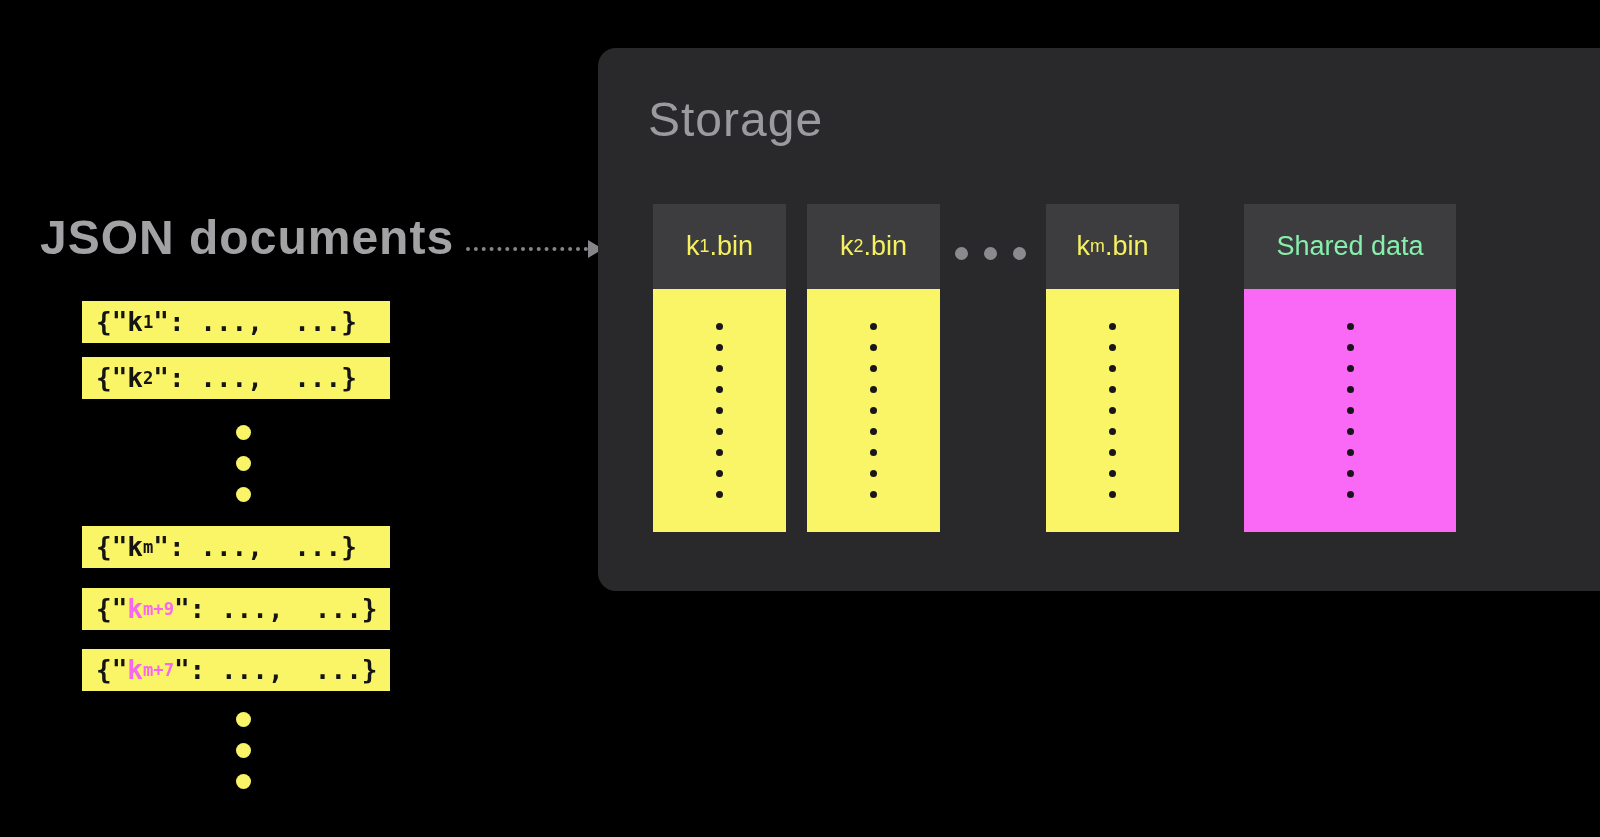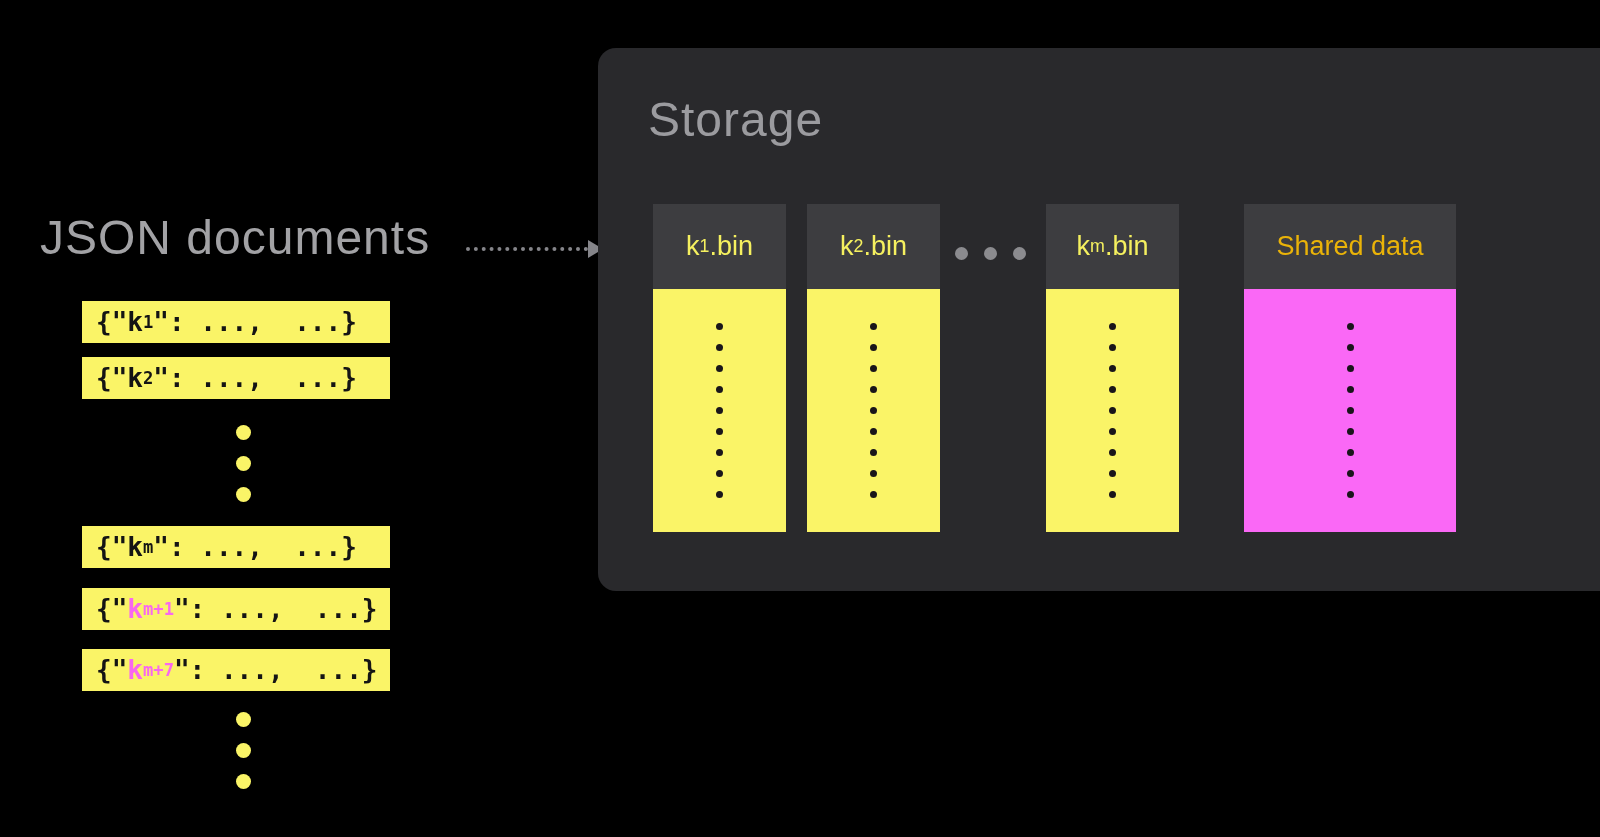--- a/index.html
+++ b/index.html
@@ -7,21 +7,21 @@
     width: 1600px; height: 837px;
     background: #000000;
     font-family: "Liberation Sans", sans-serif;
     position: relative;
     overflow: hidden;
   }
 
   
   .json-title {
     position: absolute; left: 40px; top: 210px;
-    font-size: 48px; font-weight: 400; letter-spacing: 1px;
+    font-size: 48px; font-weight: 700; letter-spacing: 1px;
     color: #a2a2a5;
   }
 
   .doc-bar {
     position: absolute; left: 82px; width: 308px; height: 42px;
     background: #faf467;
     display: flex; align-items: center;
     padding-left: 14px; box-sizing: border-box;
     font-family: "DejaVu Sans Mono", monospace;
     font-weight: bold; font-size: 26px; color: #141414;
@@ -72,21 +72,21 @@
   }
   .col-header sub { font-size: 0.66em; }
   .col-body {
     height: 243px; background: #faf467;
     display: flex; flex-direction: column; align-items: center; justify-content: center;
     gap: 14px;
   }
   .bdot { width: 7px; height: 7px; border-radius: 50%; background: #19151a; }
 
   .col-shared { width: 212px; }
-  .col-shared .col-header { color: #eab308; }
+  .col-shared .col-header { color: #86efac; }
   .col-shared .col-body { background: #fa68f6; }
 
   .dots-h {
     position: absolute; left: 357px; top: 199px;
     display: flex; flex-direction: row; gap: 16px;
   }
   .gdot { width: 13px; height: 13px; border-radius: 50%; background: #8b8b8f; }
 </style>
 </head>
 <body>
@@ -98,21 +98,21 @@
 <div class="doc-bar" style="top:357px"><span>{"</span><span>k</span><sub>2</sub><span>": ...,  ...}</span></div>
 
 <div class="dots-v" style="top:425px">
     <div class="ydot"></div>
     <div class="ydot"></div>
     <div class="ydot"></div>
   </div>
 
 <div class="doc-bar" style="top:526px"><span>{"</span><span>k</span><sub>m</sub><span>": ...,  ...}</span></div>
 
-<div class="doc-bar" style="top:588px"><span>{"</span><span class="pink">k</span><sub class="pink">m+1</sub><span>": ...,  ...}</span></div>
+<div class="doc-bar" style="top:588px"><span>{"</span><span class="pink">k</span><sub class="pink">m+9</sub><span>": ...,  ...}</span></div>
 
 <div class="doc-bar" style="top:649px"><span>{"</span><span class="pink">k</span><sub class="pink">m+7</sub><span>": ...,  ...}</span></div>
 
 <div class="dots-v" style="top:712px">
     <div class="ydot"></div>
     <div class="ydot"></div>
     <div class="ydot"></div>
   </div>
 
 <div class="flow-arrow">

